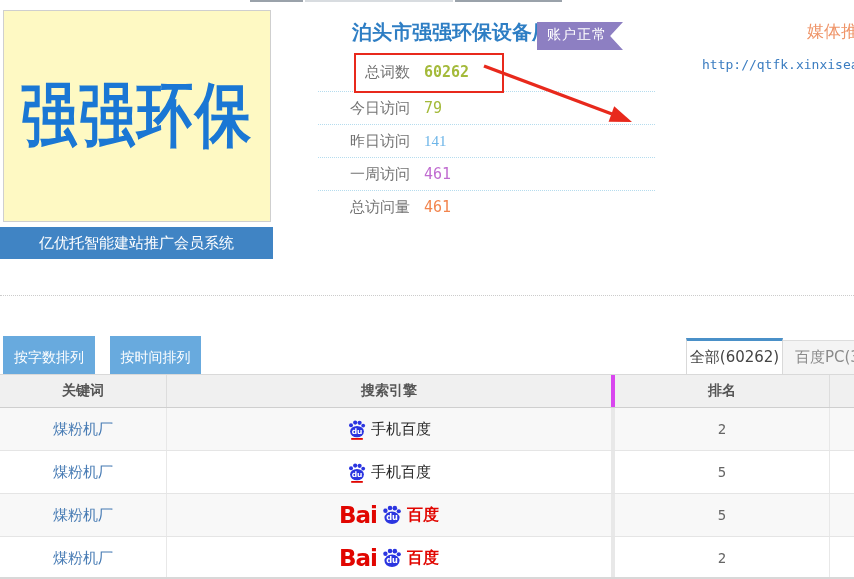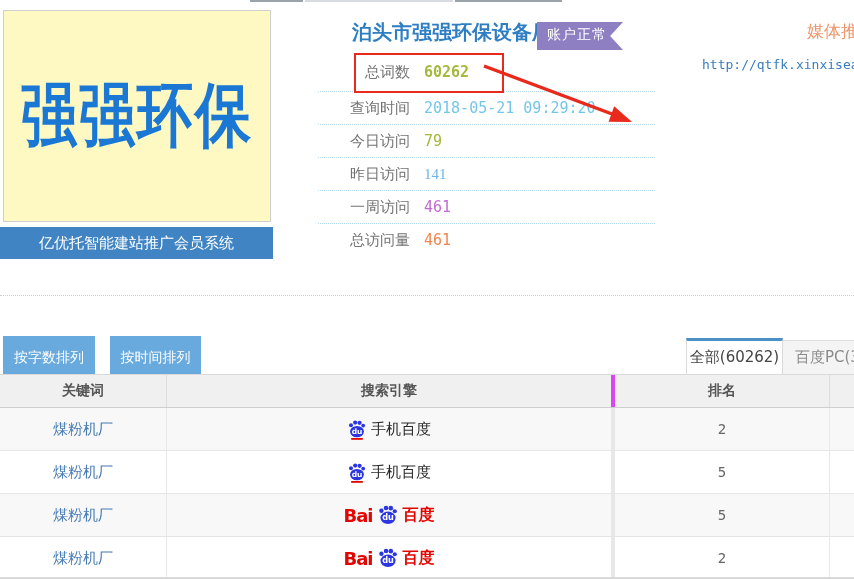--- a/index.html
+++ b/index.html
@@ -65,21 +65,21 @@
   .c2{width:448px;border-right:4px solid #d946ef;}
   .c3{width:215px;border-right:1px solid #ddd;}
   .c4{flex:1;}
   .tr .c1{border-right-color:#e8e8e8;}
   .tr .c2{border-right-color:#e8e8e8;}
   .tr .c3{border-right-color:#e8e8e8;}
   .kw{color:#4a7db5;font-size:15px;}
   .rank{color:#666;font-size:14px;font-family:"DejaVu Sans Mono","Liberation Mono",monospace;}
   .engine-cell{display:flex;align-items:center;gap:4px;}
   .engine-mobile-label{color:#2a2a2a;font-size:15px;}
-  .bai-prefix{color:#e10601;font-weight:bold;font-size:18px;letter-spacing:-1px;}
+  .bai-prefix{color:#e10601;font-weight:bold;font-size:23px;letter-spacing:-1px;}
   .bdu-label{color:#e10601;font-weight:bold;font-size:16px;}
   .paw{display:block;}
   .bottom-strip{left:0;top:577px;width:854px;height:2px;background:#d8d8d8;}
 </style>
 </head>
 <body>
 
 <div class="edge-seg" style="left:250px;width:53px;background:#9aa2aa;"></div>
 <div class="edge-seg" style="left:305px;width:148px;background:#d8dce0;"></div>
 <div class="edge-seg" style="left:455px;width:107px;background:#9aa2aa;"></div>
@@ -91,24 +91,20 @@
 
 <div class="abs company-title">泊头市强强环保设备厂</div>
 <div class="abs status-badge">账户正常</div>
 
 <div class="abs stats">
   <div class="stat-row first">
     <span class="stat-label">总词数</span>
     <span class="stat-value" style="color: rgb(164, 186, 58); font-weight: bold;">60262</span>
   </div>
   <div class="stat-row">
-    <span class="stat-label">查询时间</span>
-    <span class="stat-value" style="color: rgb(116, 198, 232);">2018-05-21 09:29:20</span>
-  </div>
-  <div class="stat-row">
     <span class="stat-label">今日访问</span>
     <span class="stat-value" style="color: rgb(164, 186, 58);">79</span>
   </div>
   <div class="stat-row">
     <span class="stat-label">昨日访问</span>
     <span class="stat-value" style="color: rgb(109, 181, 232); font-family: Liberation Serif, serif;">141</span>
   </div>
   <div class="stat-row">
     <span class="stat-label">一周访问</span>
     <span class="stat-value" style="color: rgb(192, 108, 208);">461</span>

